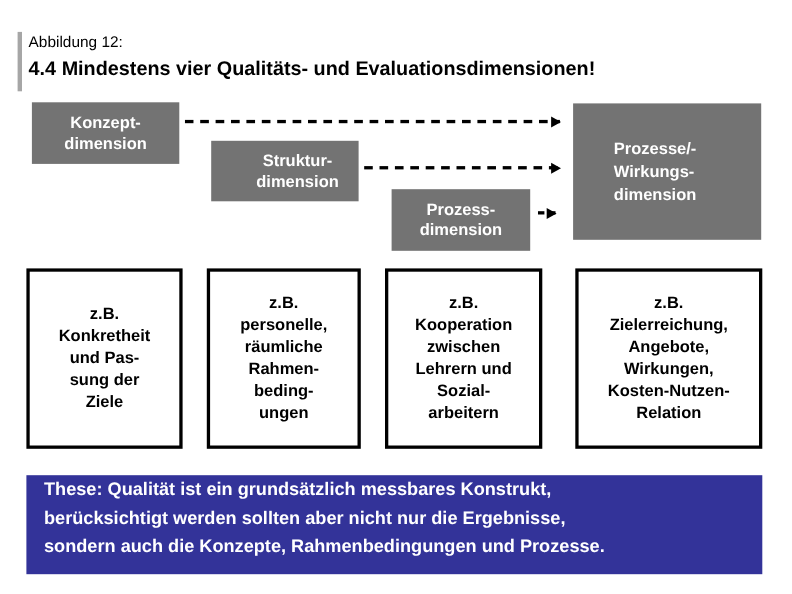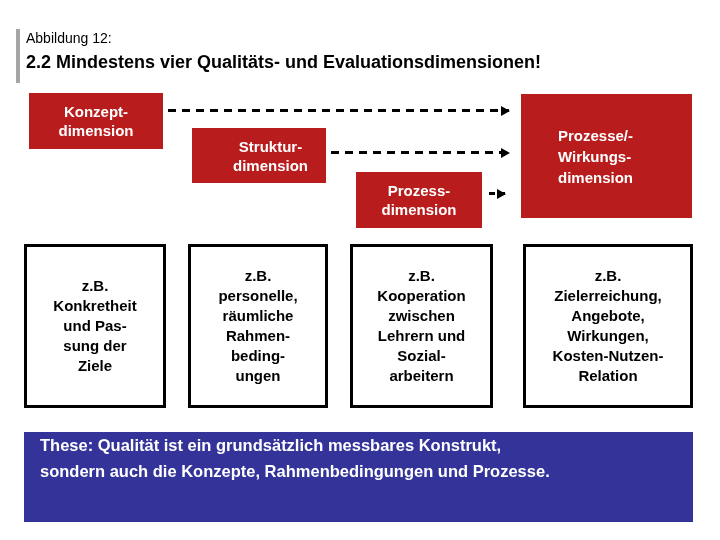--- a/index.html
+++ b/index.html
@@ -44,21 +44,21 @@
     top: 52px;
     font-size: 18px;
     font-weight: bold;
     color: #000000;
     white-space: nowrap;
   }
 
   
   .dimbox {
     position: absolute;
-    background: #b91c1c;
+    background: #737373;
     color: #ffffff;
     font-weight: bold;
     font-size: 15px;
     line-height: 19px;
     display: flex;
     align-items: center;
     justify-content: center;
     text-align: center;
     box-sizing: border-box;
   }
@@ -142,21 +142,21 @@
 </style>
 </head>
 <body>
 
 <div id="slide">
 
   <div class="left-rule"></div>
 
   <div class="caption">Abbildung 12:</div>
 
-  <div class="title">2.2 Mindestens vier Qualitäts- und Evaluationsdimensionen!</div>
+  <div class="title">4.4 Mindestens vier Qualitäts- und Evaluationsdimensionen!</div>
 
   <div class="dimbox" id="box-konzept">
     <span>
       <span>Konzept-</span><br>
       <span>dimension</span>
     </span>
   </div>
 
   <div class="dimbox" id="box-struktur">
     <span>
@@ -217,16 +217,17 @@
     <span style="white-space: pre-line;">z.B.
 Zielerreichung,
 Angebote,
 Wirkungen,
 Kosten-Nutzen-
 Relation</span>
   </div>
 
   <div id="thesis">
     <span class="line">These: Qualität ist ein grundsätzlich messbares Konstrukt,</span>
+    <span class="line">berücksichtigt werden sollten aber nicht nur die Ergebnisse,</span>
     <span class="line">sondern auch die Konzepte, Rahmenbedingungen und Prozesse.</span>
   </div>
 
 </div>
 
 </body></html>

